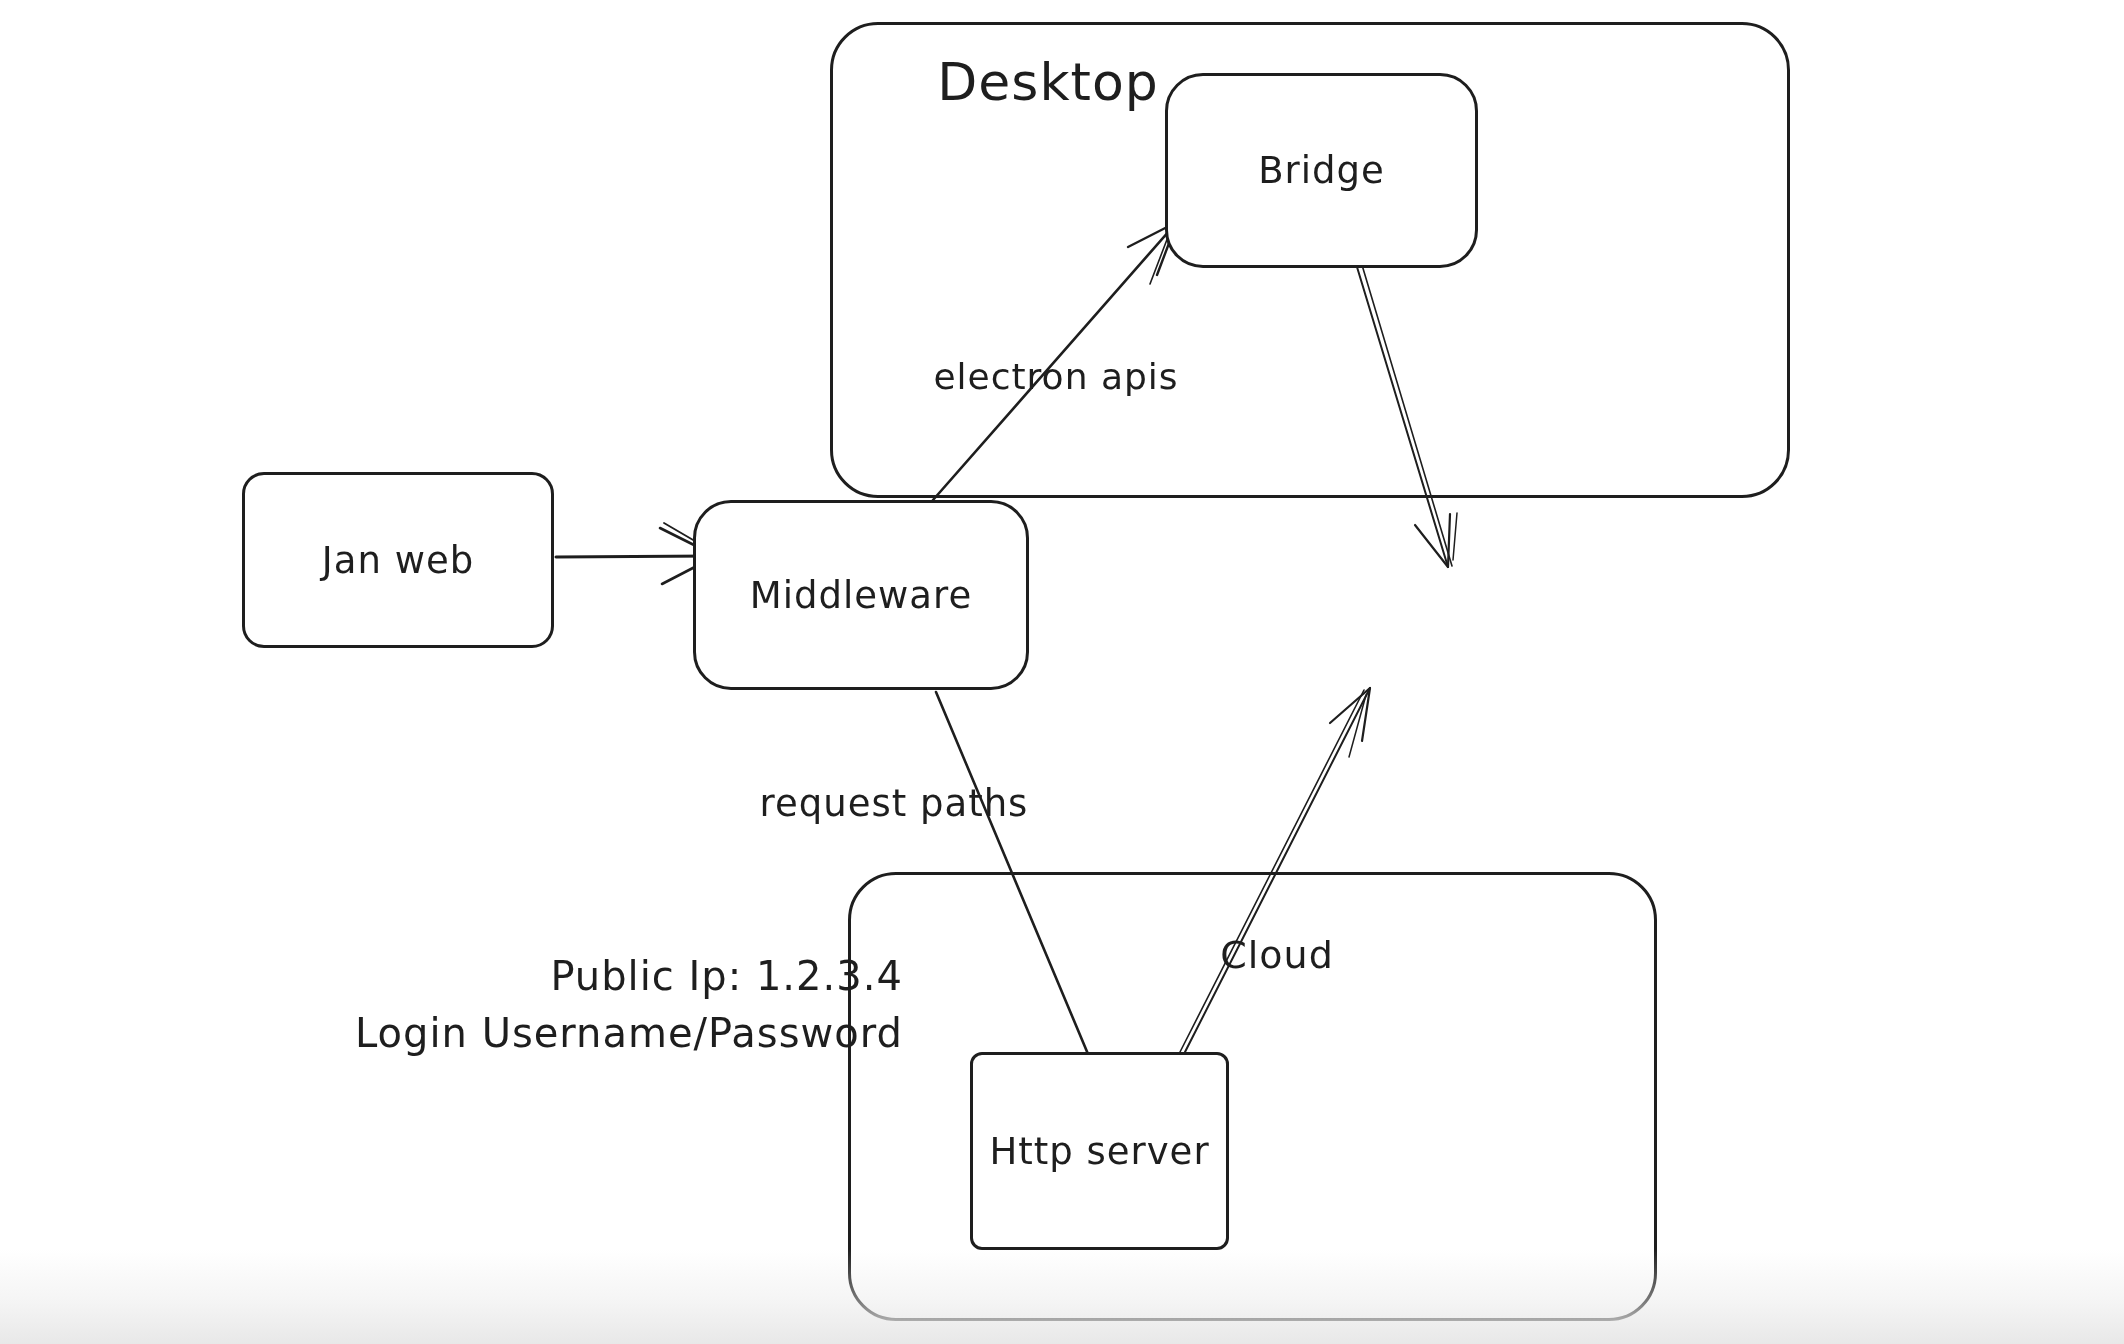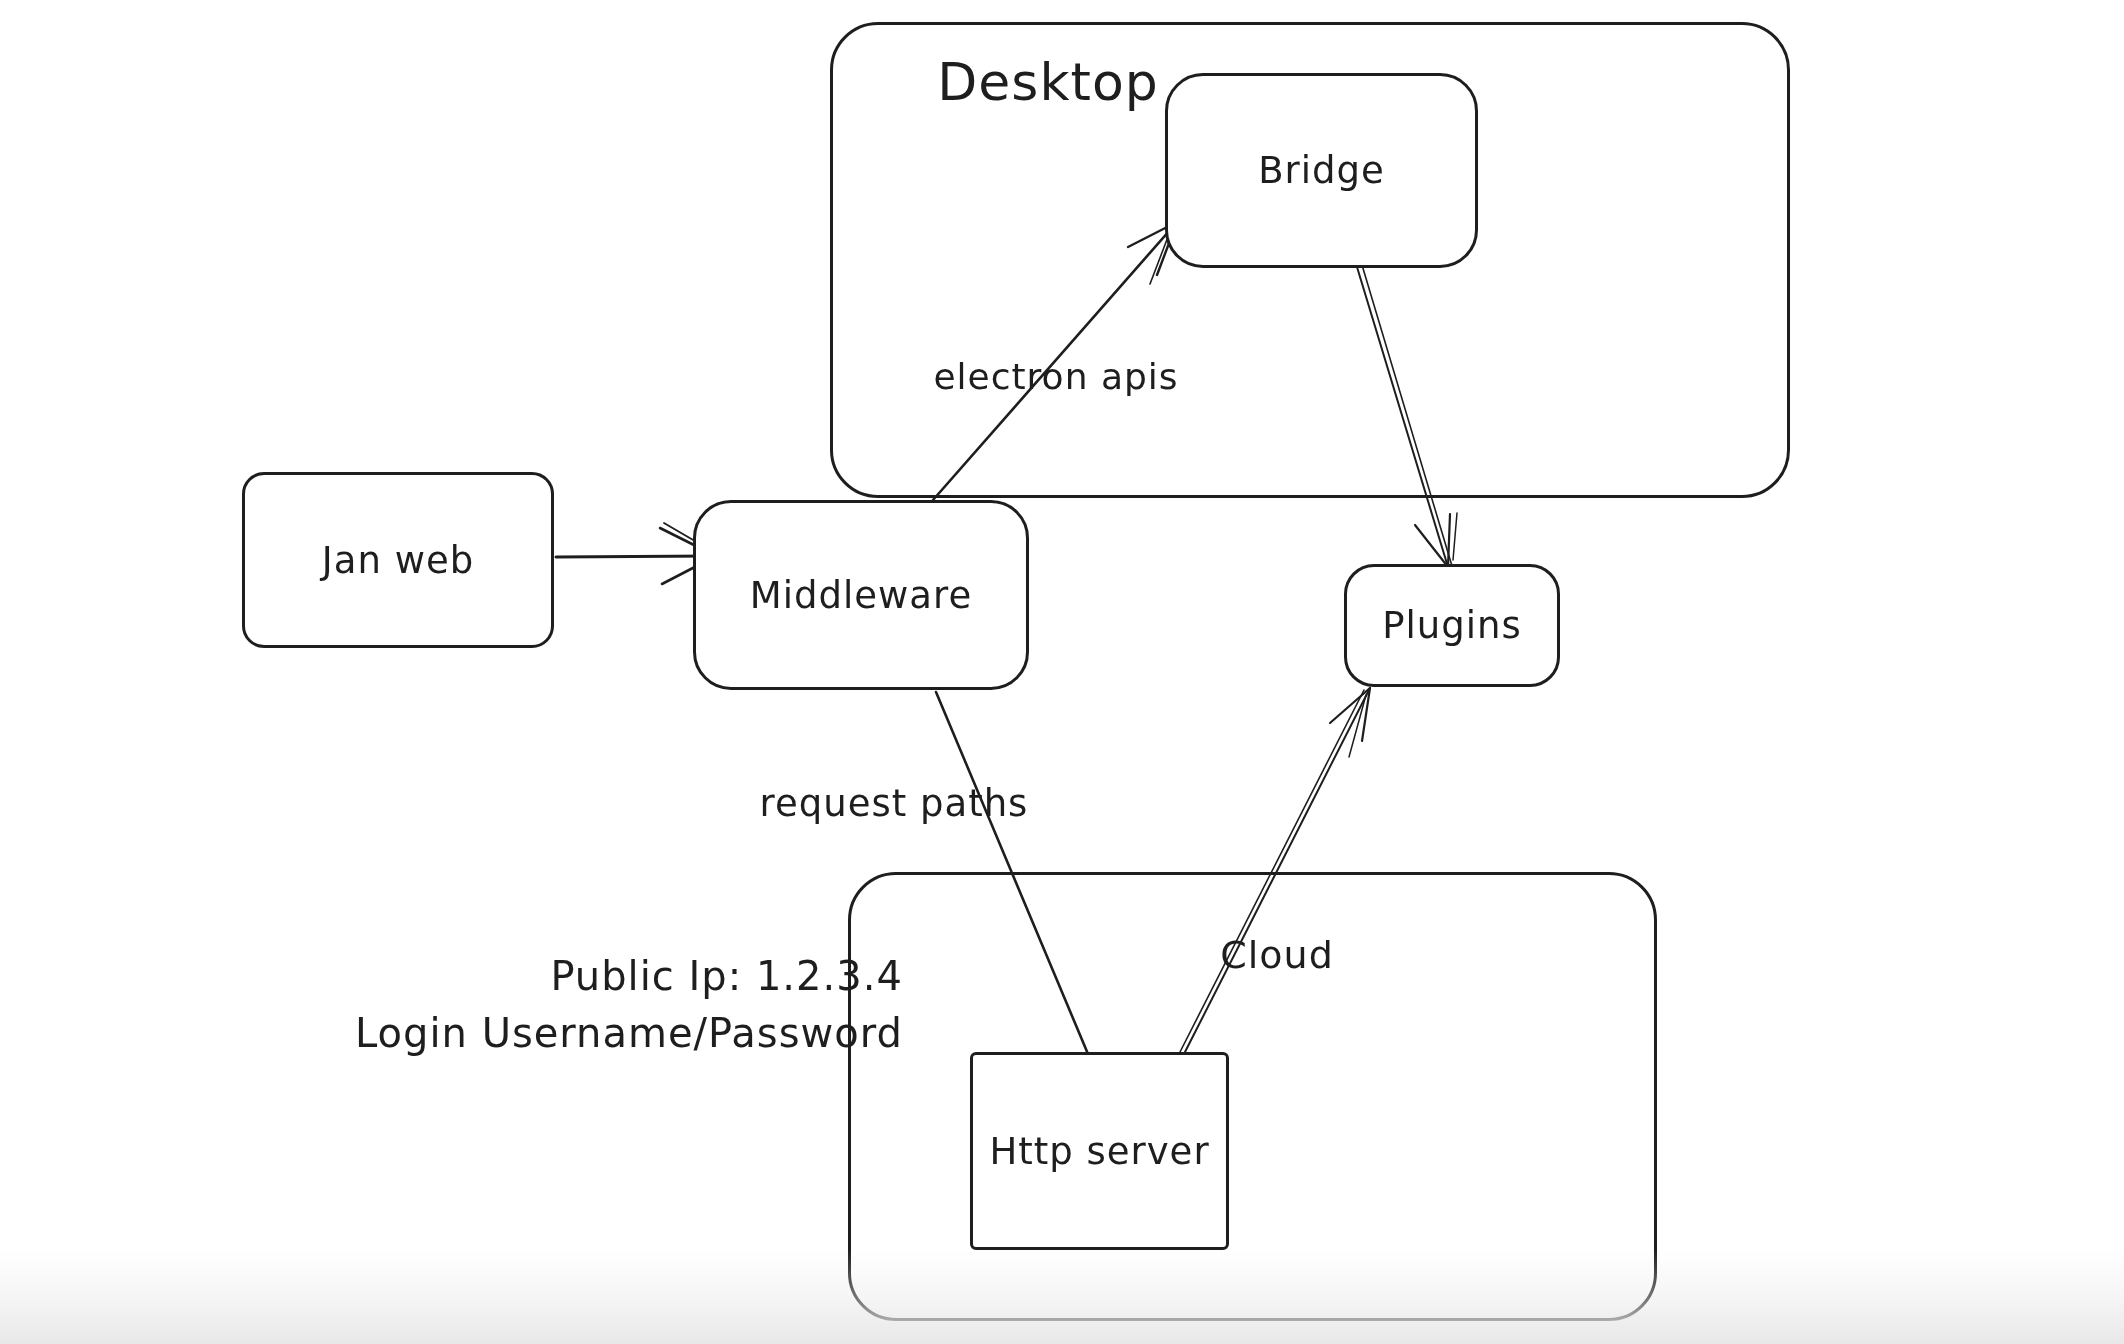--- a/index.html
+++ b/index.html
@@ -35,21 +35,21 @@
     text-align:center;
     white-space:nowrap;
     letter-spacing:1px;
   }
   #desktop-box{left:830px;top:22px;width:960px;height:476px;}
   #cloud-box{left:848px;top:872px;width:809px;height:449px;}
   #janweb-box{left:242px;top:472px;width:312px;height:176px;border-radius:22px;}
   #middleware-box{left:693px;top:500px;width:336px;height:190px;border-radius:38px;}
   #bridge-box{left:1165px;top:73px;width:313px;height:195px;border-radius:38px;align-items:center;}
   #plugins-box{left:1344px;top:564px;width:216px;height:123px;border-radius:30px;}
-  #httpserver-box{left:970px;top:1052px;width:259px;height:198px;border-radius:6px;}
+  #httpserver-box{left:970px;top:1052px;width:259px;height:198px;border-radius:12px;}
 
   #desktop-label{left:928px;top:52px;width:240px;font-size:52px;}
   #cloud-label{left:1177px;top:933px;width:200px;font-size:38px;}
   #electron-apis-label{left:906px;top:348px;width:300px;font-size:36px;margin-top:8px;}
   #request-paths-label{left:744px;top:782px;width:300px;font-size:37px;}
 
   #side-note{
     position:absolute;left:355px;top:948px;
     font-size:40px;line-height:57px;letter-spacing:1px;
     text-align:right;white-space:nowrap;
@@ -108,23 +108,20 @@
 
   <div id="janweb-box" class="box">
     <span class="node-label">Jan web</span>
   </div>
   <div id="middleware-box" class="box">
     <span class="node-label">Middleware</span>
   </div>
   <div id="bridge-box" class="box">
     <span class="node-label">Bridge</span>
   </div>
-  <div id="plugins-box" class="box">
-    <span class="node-label">Plugins</span>
-  </div>
   <div id="httpserver-box" class="box">
     <span class="node-label">Http server</span>
   </div>
 
   <div id="desktop-label" class="float-label">Desktop</div>
   <div id="cloud-label" class="float-label">Cloud</div>
 
   <div id="electron-apis-label" class="float-label">electron apis</div>
   <div id="request-paths-label" class="float-label">request paths</div>
 

